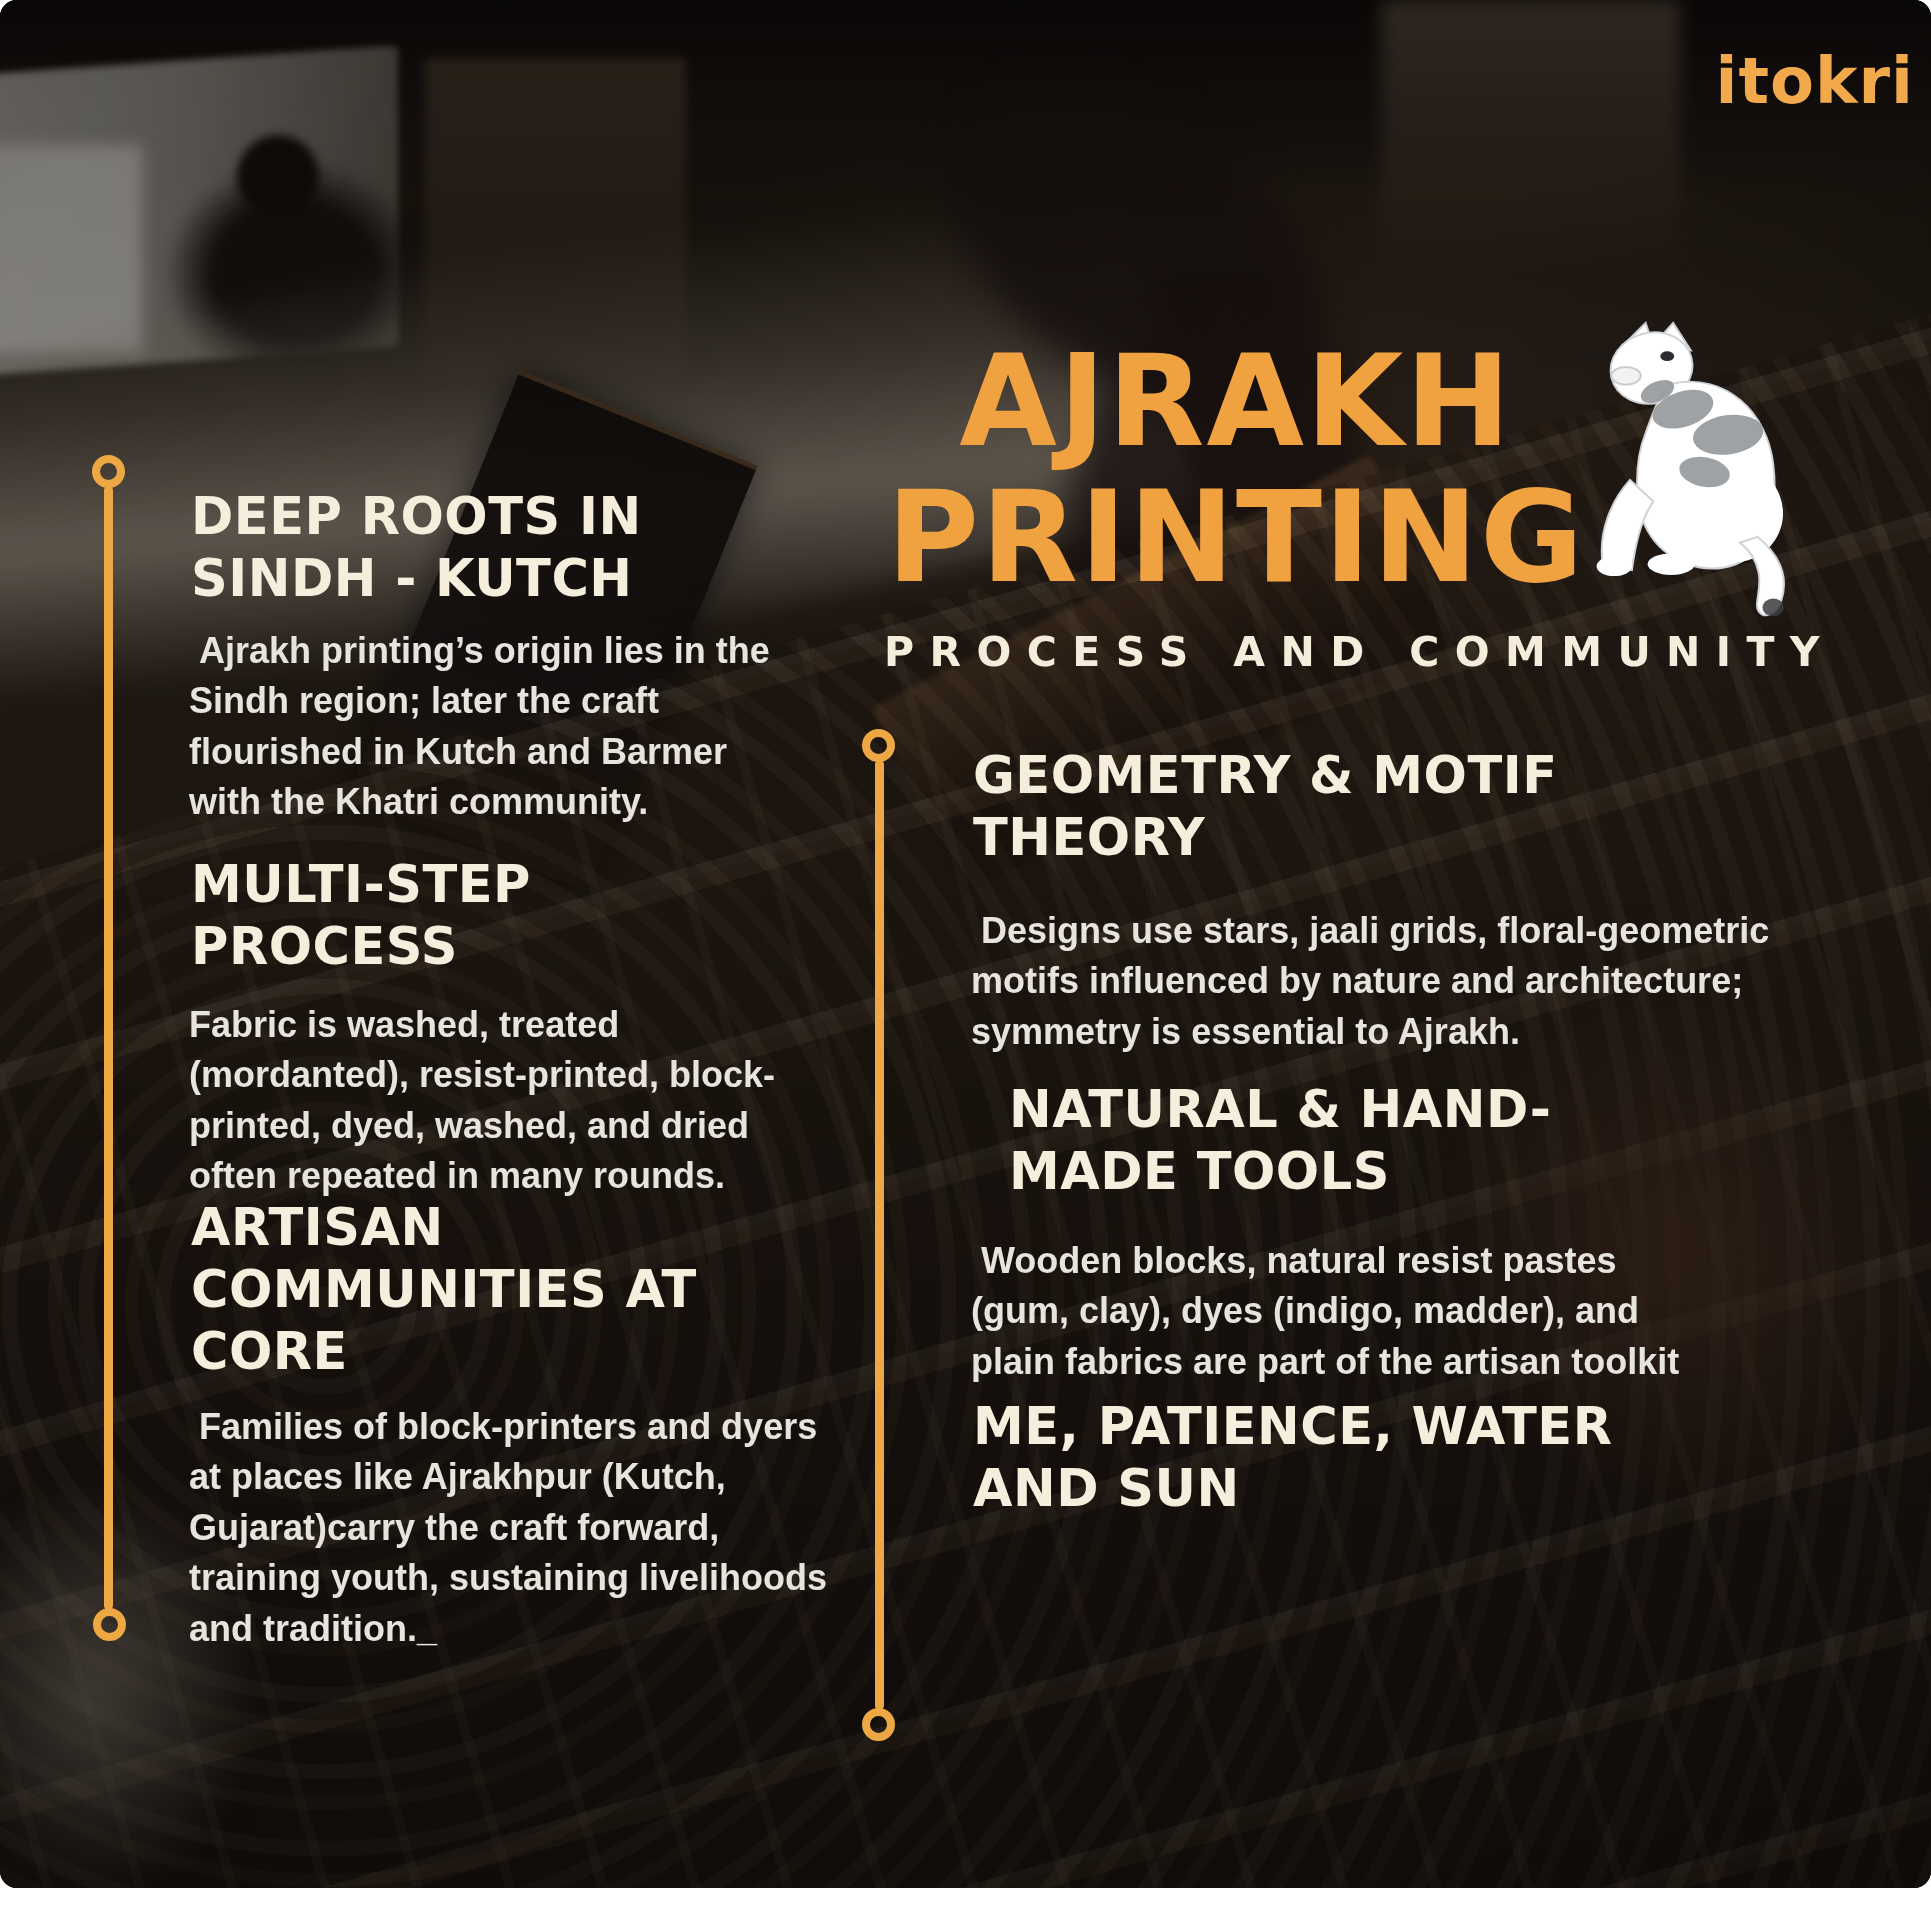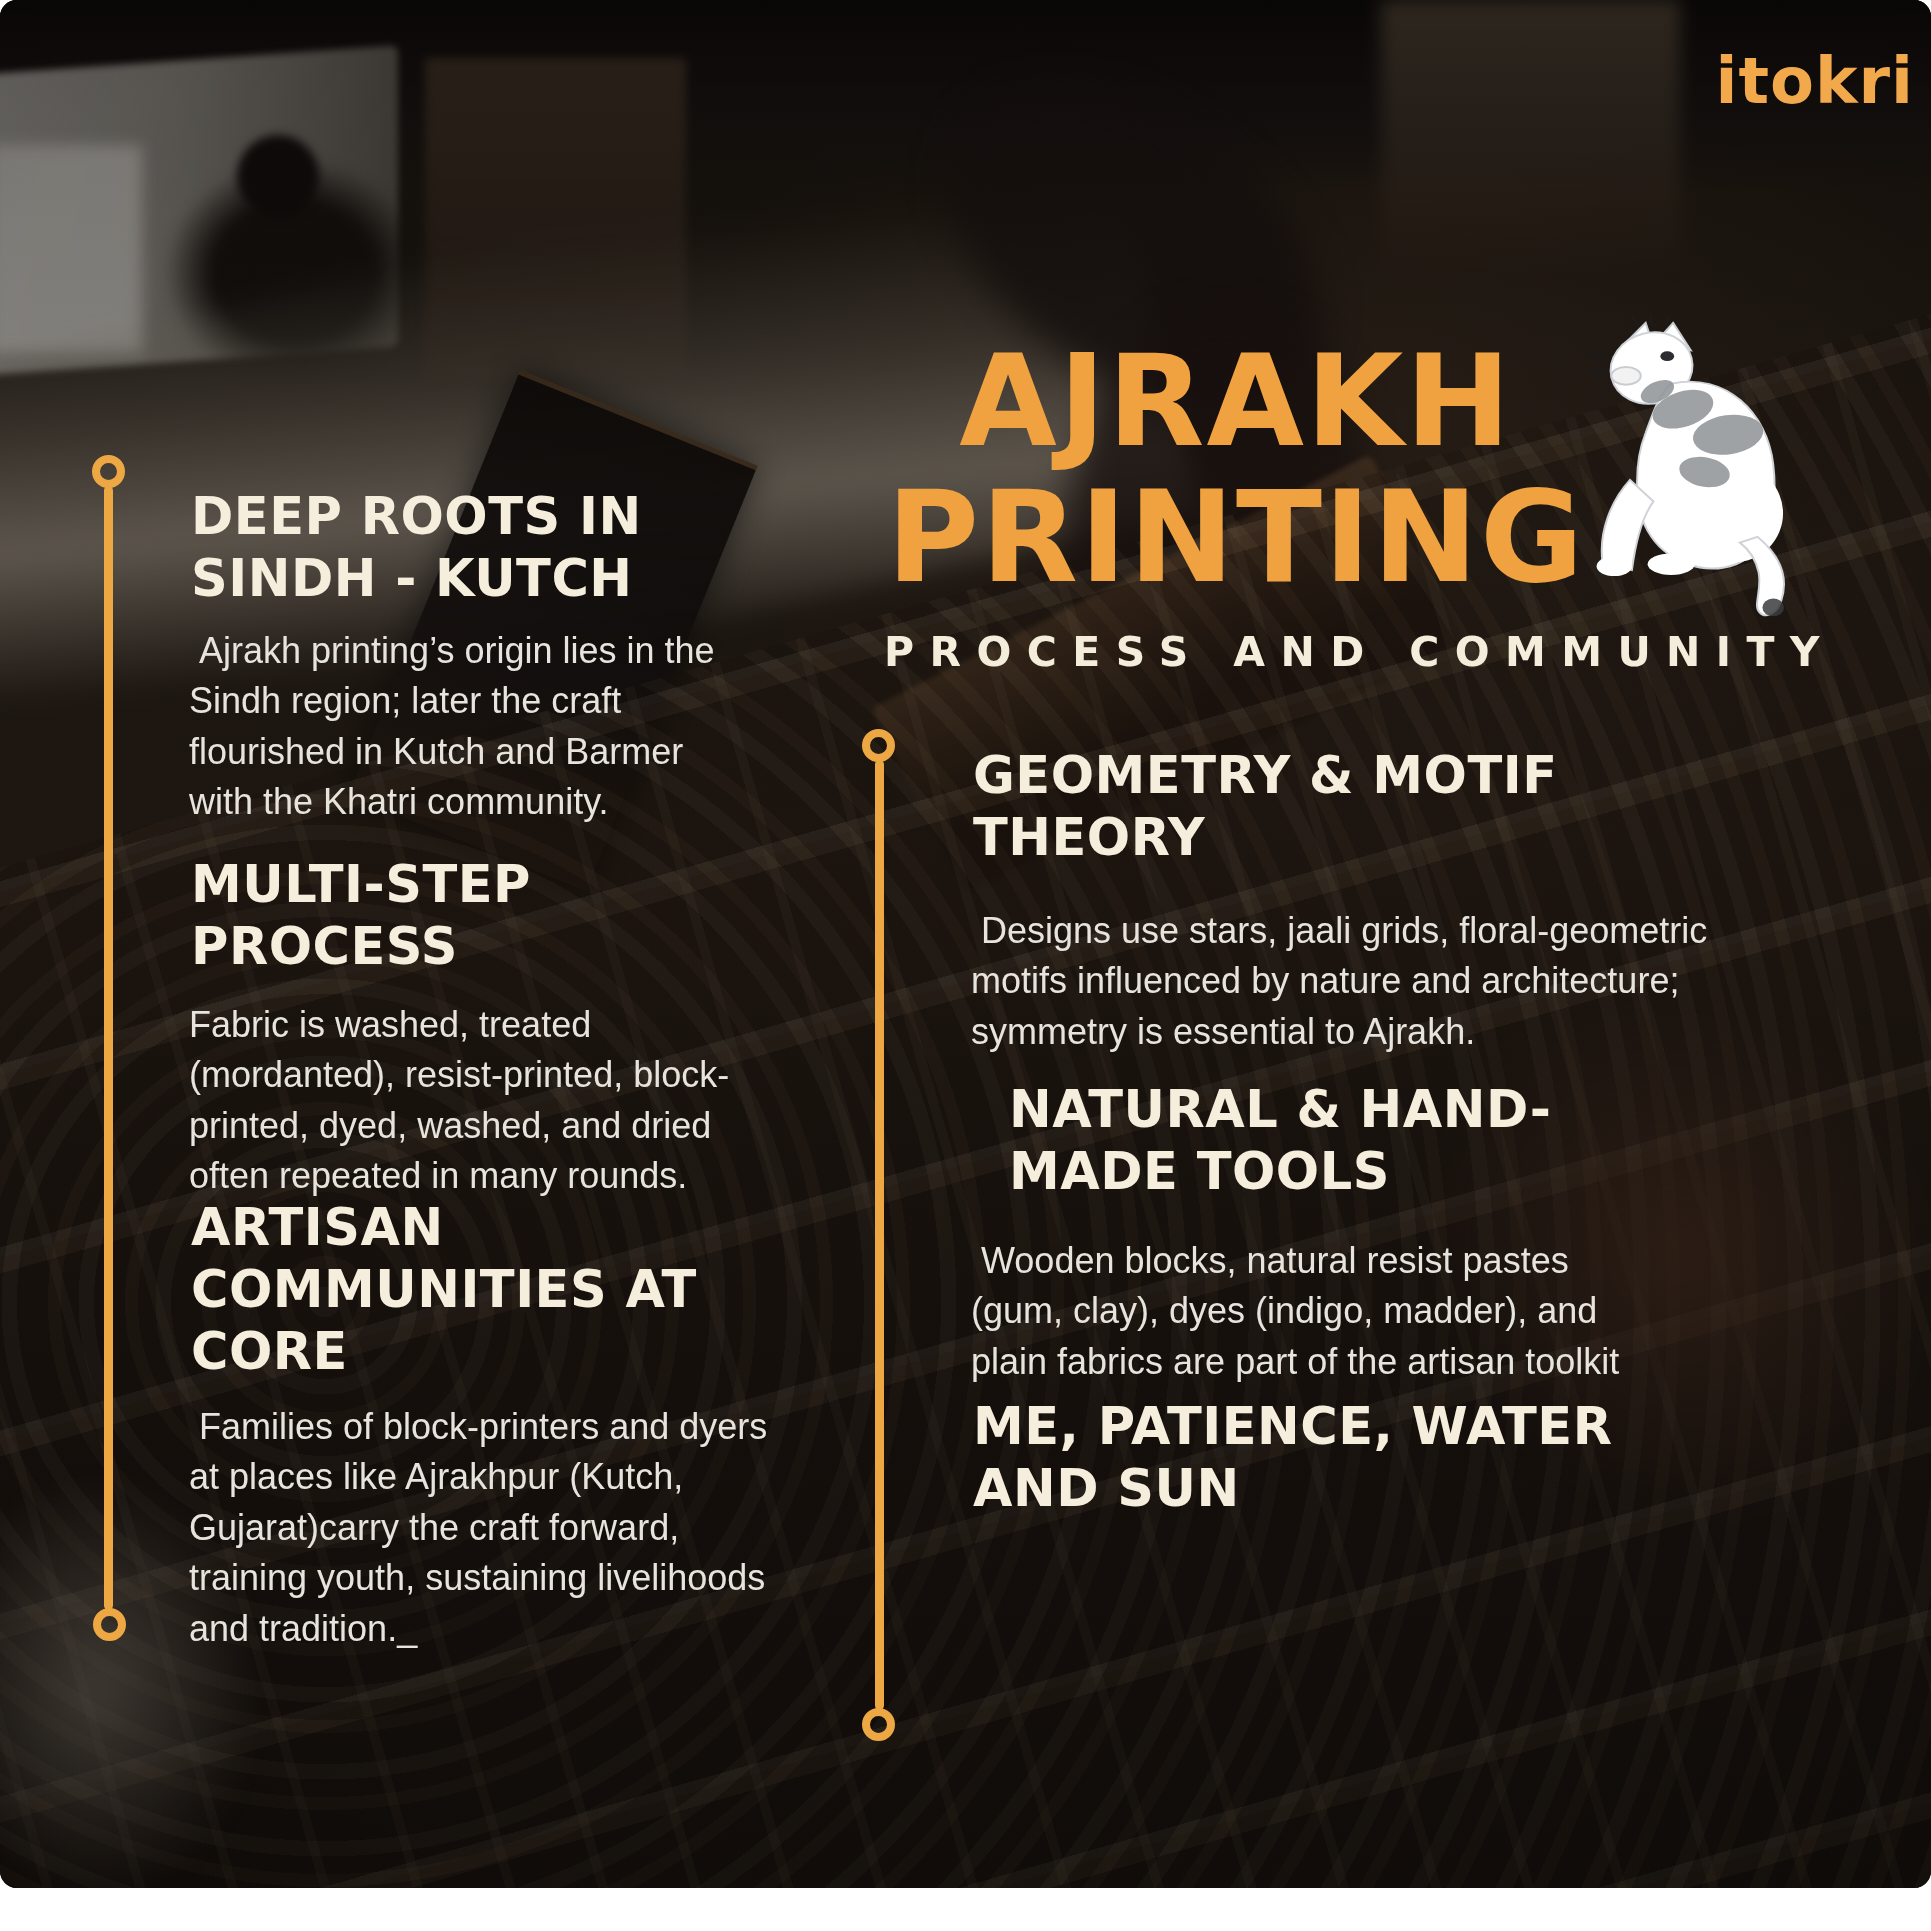--- a/index.html
+++ b/index.html
@@ -53,21 +53,21 @@
     font-family:"DejaVu Sans", sans-serif;font-weight:800;font-size:64px;letter-spacing:1px;}
   .title{left:840px;top:334px;width:792px;text-align:center;color:#F0A240;
     font-family:"DejaVu Sans", sans-serif;font-weight:800;font-size:126px;line-height:1.08;
     letter-spacing:1.9px;white-space:pre-line;}
   .subtitle{left:848px;top:628px;width:1023px;text-align:center;color:#F4EDDB;
     font-family:"DejaVu Sans", sans-serif;font-weight:700;font-size:41px;letter-spacing:15.4px;}
   .cat{left:1588px;top:315px;width:237px;height:314px;z-index:7;}
   .heading{position:absolute;color:#F6EEDC;font-family:"DejaVu Sans", sans-serif;font-weight:800;
     font-size:51px;line-height:1.22;letter-spacing:0.5px;white-space:pre-line;z-index:5;}
   .body-text{position:absolute;color:#EDEBE4;font-family:"Liberation Sans", sans-serif;
-    font-size:36px;line-height:1.4;white-space:pre-wrap;z-index:5;opacity:.97;}
+    font-size:36px;line-height:1.4;white-space:pre-wrap;z-index:5;opacity:.97;font-weight:bold;}
   .h-l1{left:191px;top:462px;margin-top:24px;} .b-l1{left:189px;top:626px;}
   .h-l2{left:191px;top:854px;} .b-l2{left:189px;top:1000px;}
   .h-l3{left:191px;top:1197px;} .b-l3{left:189px;top:1402px;}
   .h-r1{left:973px;top:745px;} .b-r1{left:971px;top:906px;}
   .h-r2{left:973px;top:1079px;margin-left:36px;} .b-r2{left:971px;top:1236px;}
   .h-r3{left:973px;top:1396px;} .b-r3{left:971px;top:1551px;}
   .tl-ring{position:absolute;width:33px;height:33px;border:8.7px solid #EDA843;border-radius:50%;
     box-sizing:border-box;z-index:5;}
   .tl-line{position:absolute;width:8.7px;background:#EDA843;border-radius:4.8px;z-index:5;}
   .ring-l-top{left:92px;top:455px;} .line-l{left:104px;top:486px;height:1124px;} .ring-l-bot{left:93px;top:1608px;}

